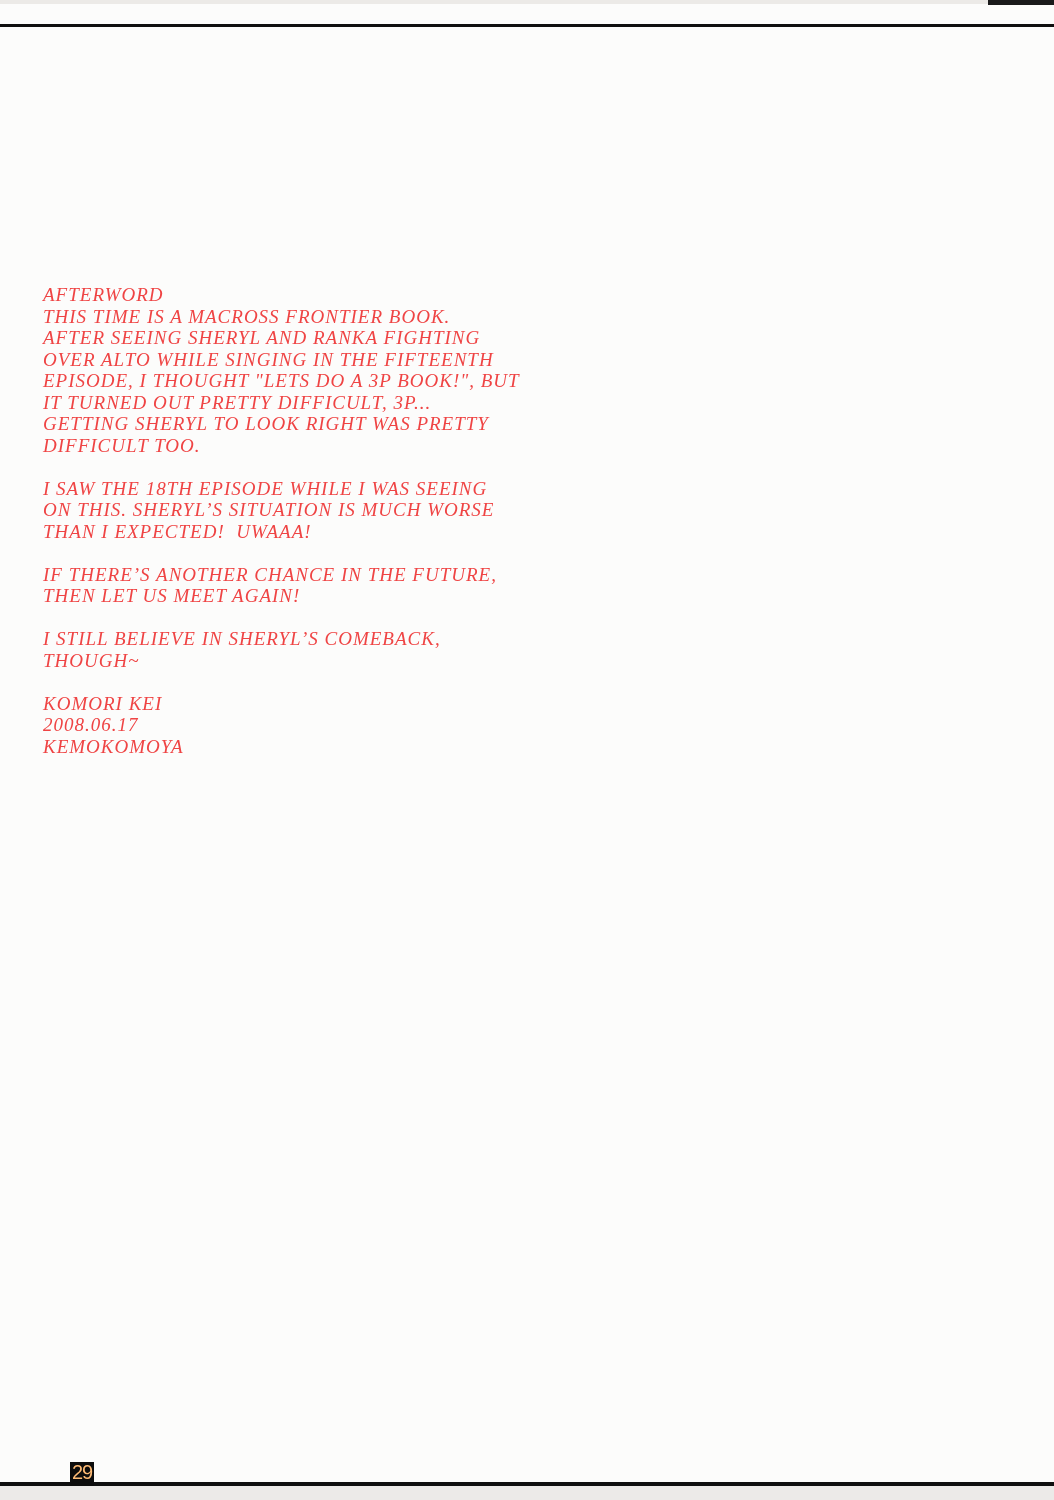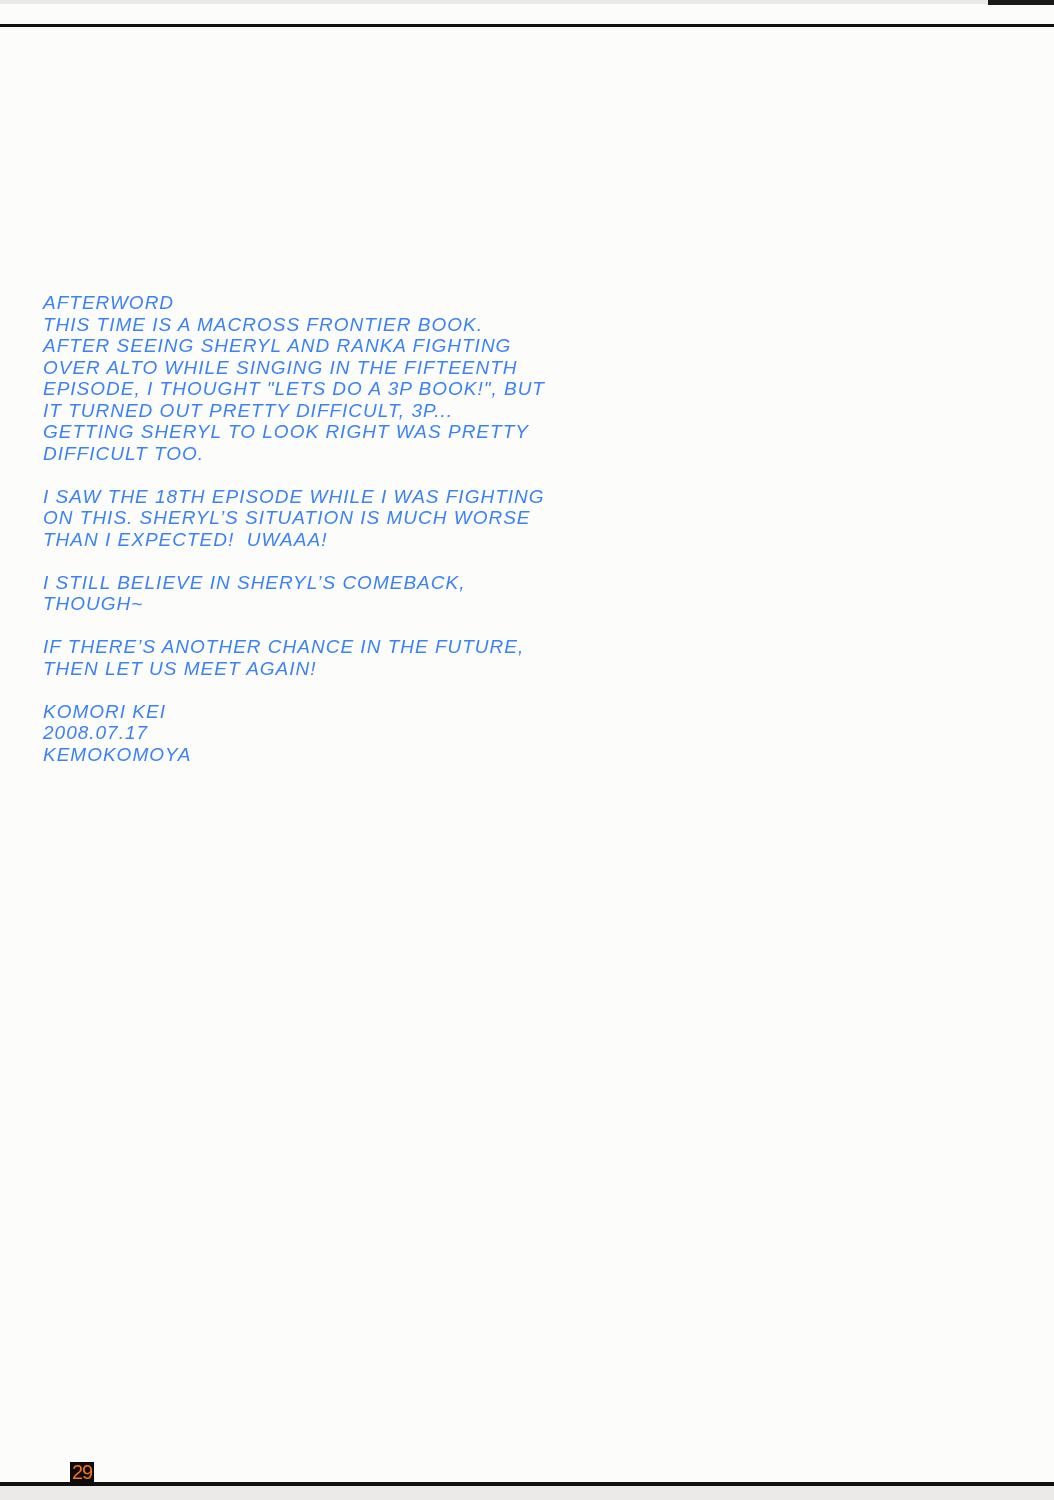--- a/index.html
+++ b/index.html
@@ -38,24 +38,24 @@
     left: 0;
     width: 1054px;
     background: #0f0f0f;
   }
   .rule.top { top: 24px; height: 3px; }
   .rule.bottom { top: 1482px; height: 4px; }
   
   .afterword {
     position: absolute;
     left: 43px;
-    top: 292px;
+    top: 284px;
     width: 560px;
-    color: #3b82f6;
-    font-family: Liberation Sans, sans-serif;
+    color: #ef4444;
+    font-family: Liberation Serif, serif;
     font-style: italic;
     font-size: 19px;
     line-height: 21.5px;
     letter-spacing: 1px;
   }
   .afterword p {
     margin: 0 0 21.5px 0;
     white-space: pre-wrap;
   }
   
@@ -64,21 +64,21 @@
     left: 70px;
     top: 1462px;
     width: 24px;
     height: 34px;
     background: #0c0c0c;
     display: flex;
     justify-content: center;
     align-items: flex-start;
   }
   .page-tab span {
-    color: #f97316;
+    color: #fdba74;
     font-size: 20px;
     line-height: 21px;
     font-family: "Liberation Sans", "DejaVu Sans", sans-serif;
     letter-spacing: -1px;
   }
   
   .bottom-strip {
     position: absolute;
     left: 0;
     top: 1486px;
@@ -99,29 +99,29 @@
 
   <div class="afterword">
     <p>AFTERWORD
 THIS TIME IS A MACROSS FRONTIER BOOK.
 AFTER SEEING SHERYL AND RANKA FIGHTING
 OVER ALTO WHILE SINGING IN THE FIFTEENTH
 EPISODE, I THOUGHT "LETS DO A 3P BOOK!", BUT
 IT TURNED OUT PRETTY DIFFICULT, 3P...
 GETTING SHERYL TO LOOK RIGHT WAS PRETTY
 DIFFICULT TOO.</p>
-    <p>I SAW THE 18TH EPISODE WHILE I WAS FIGHTING
+    <p>I SAW THE 18TH EPISODE WHILE I WAS SEEING
 ON THIS. SHERYL’S SITUATION IS MUCH WORSE
 THAN I EXPECTED!  UWAAA!</p>
+    <p>IF THERE’S ANOTHER CHANCE IN THE FUTURE,
+THEN LET US MEET AGAIN!</p>
     <p>I STILL BELIEVE IN SHERYL’S COMEBACK,
 THOUGH~</p>
-    <p>IF THERE’S ANOTHER CHANCE IN THE FUTURE,
-THEN LET US MEET AGAIN!</p>
     <p>KOMORI KEI
-2008.07.17
+2008.06.17
 KEMOKOMOYA</p>
   </div>
 
   <div class="rule bottom"></div>
 
   <div class="page-tab">
     <span>29</span>
   </div>
 
   <div class="bottom-strip"></div>

